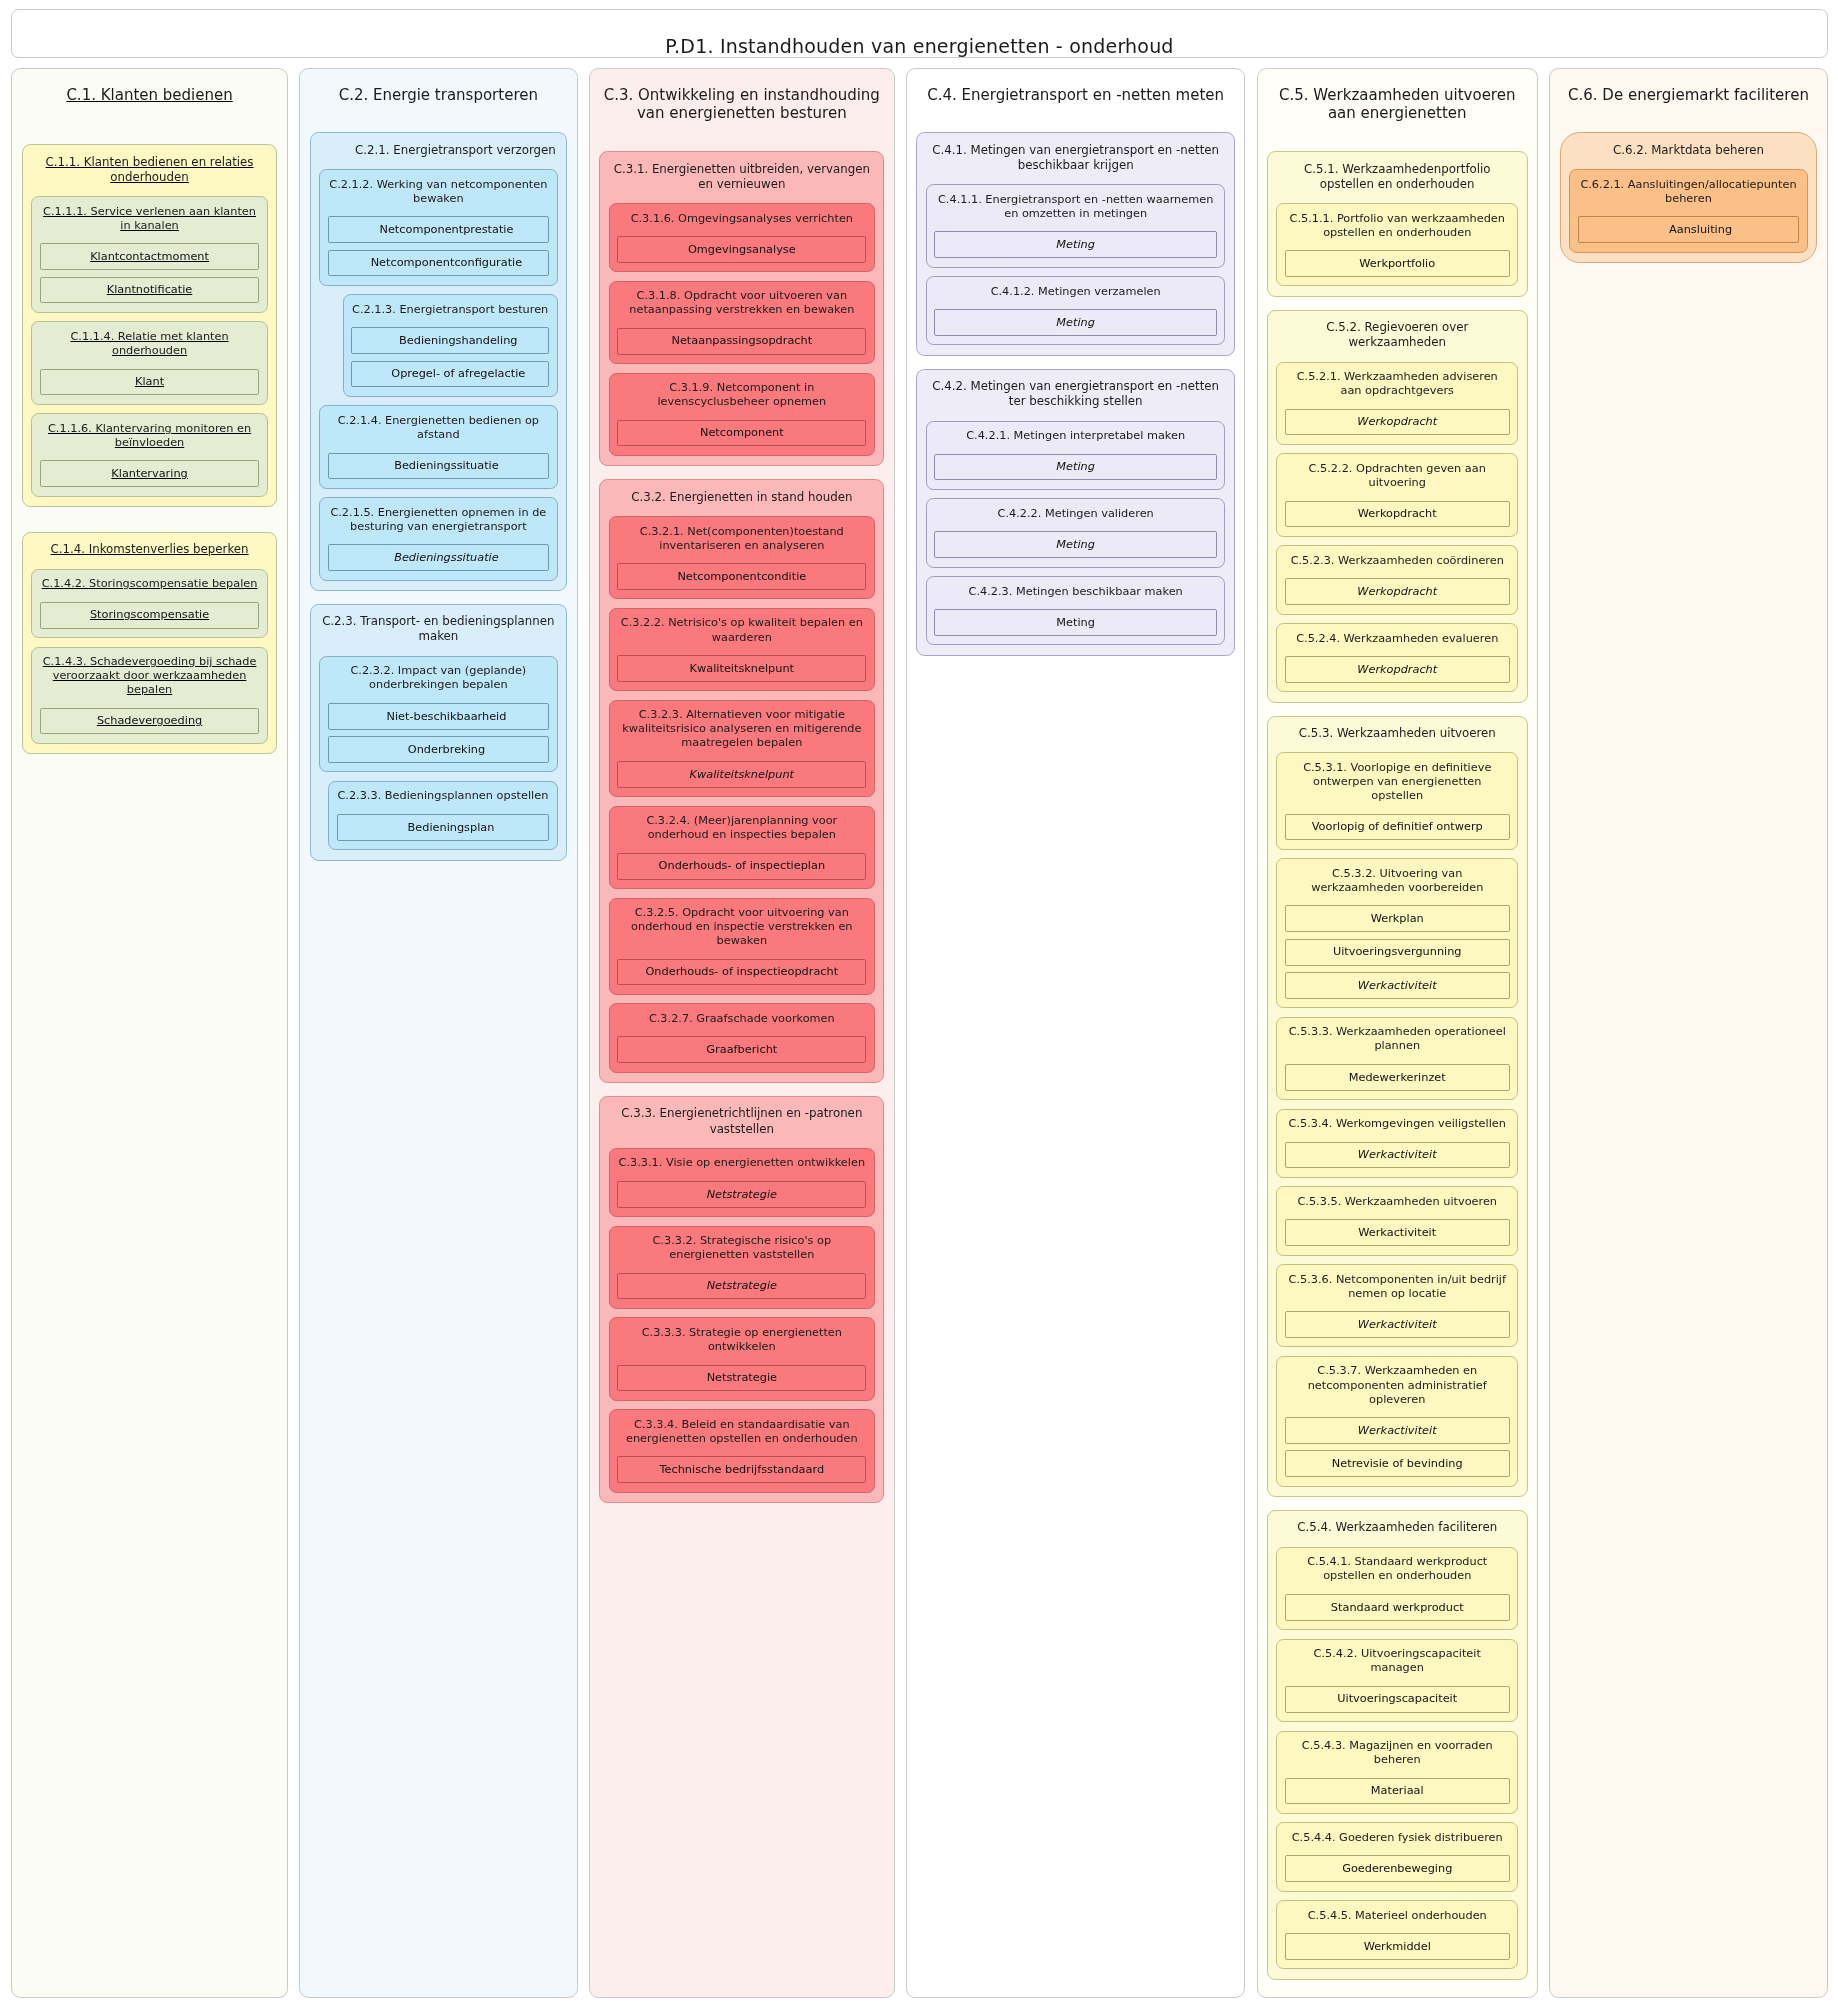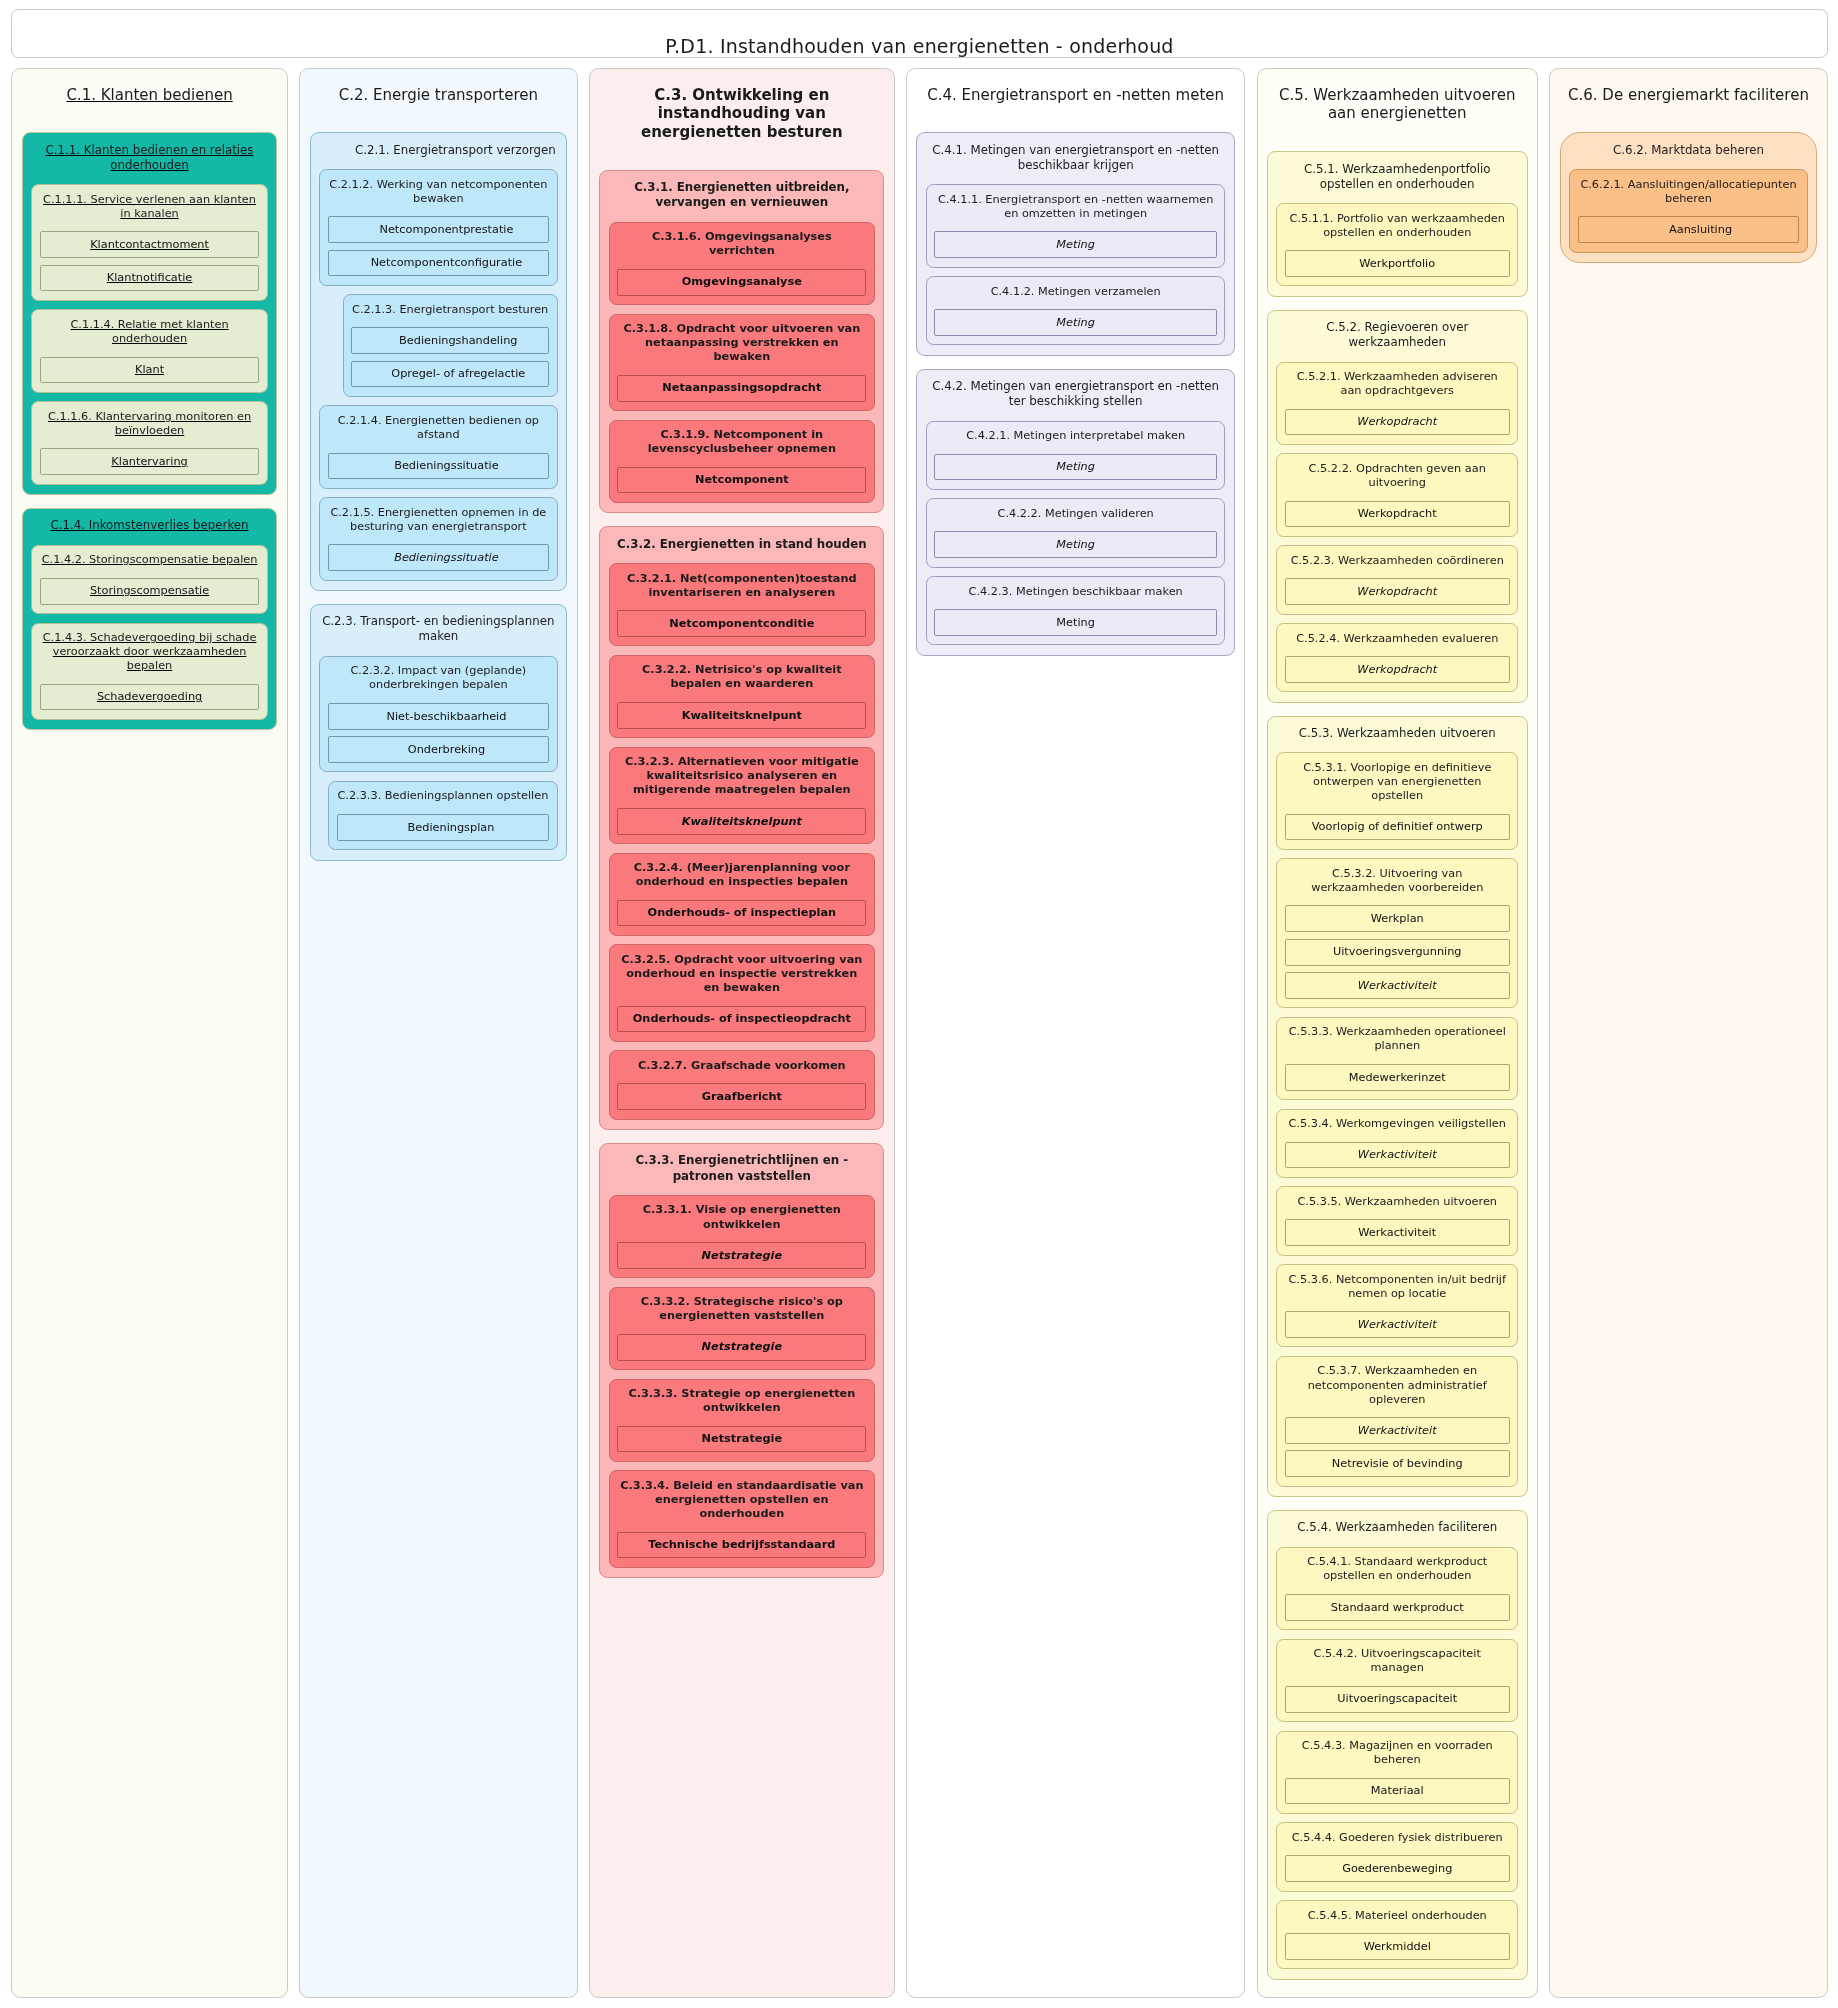--- a/index.html
+++ b/index.html
@@ -45,21 +45,21 @@
   .column > .col-title {
     text-align: center;
     font-size: 15px;
     color: #1a1a1a;
     padding: 7.5px 3.8px 15px 3.8px;
     line-height: 1.25;
   }
   
   .col-c1 { width: 282px; text-decoration: underline; }
   .col-c2 { width: 284px; }
-  .col-c3 { width: 312px; font-weight: bold; }
+  .col-c3 { width: 312px; }
   .col-c4 { width: 346px; }
   .col-c5 { width: 287px; }
   .col-c6 { width: 284px; }
 
   
   .theme-green  { background: #fbfdf5; }
   .theme-blue   { background: #f2f9fe; }
   .theme-red    { background: #fdeeee; }
   .theme-purple { background: #ffffff; }
   .theme-yellow { background: #fffef7; }
@@ -100,21 +100,21 @@
     border-radius: 1.9px;
     text-align: center;
     font-size: 11.3px;
     padding: 5.6px 3.8px;
     color: #111;
     line-height: 1.2;
   }
   .obj.italic { font-style: italic; }
 
   
-  .theme-green .group { background: #14b8a6; border-color: #b8c29c; }
+  .theme-green .group { background: #fef9c3; border-color: #b8c29c; margin-top: 12px; }
   .theme-green .sub   { background: #e4ecd2; border-color: #b4bf98; }
   .theme-green .obj   { background: #e4ecd2; border-color: #9aa481; }
 
   
   .theme-blue .group { background: #d8eefb; border-color: #8fb8cc; align-items: flex-end; }
   .theme-blue .sub   { background: #bfe7fa; border-color: #84aec2; }
   .theme-blue .obj   { background: #bfe7fa; border-color: #6f98ab; padding-left: 20px; }
 
   
   .theme-red .group { background: #fbb8b8; border-color: #d98c8c; }

